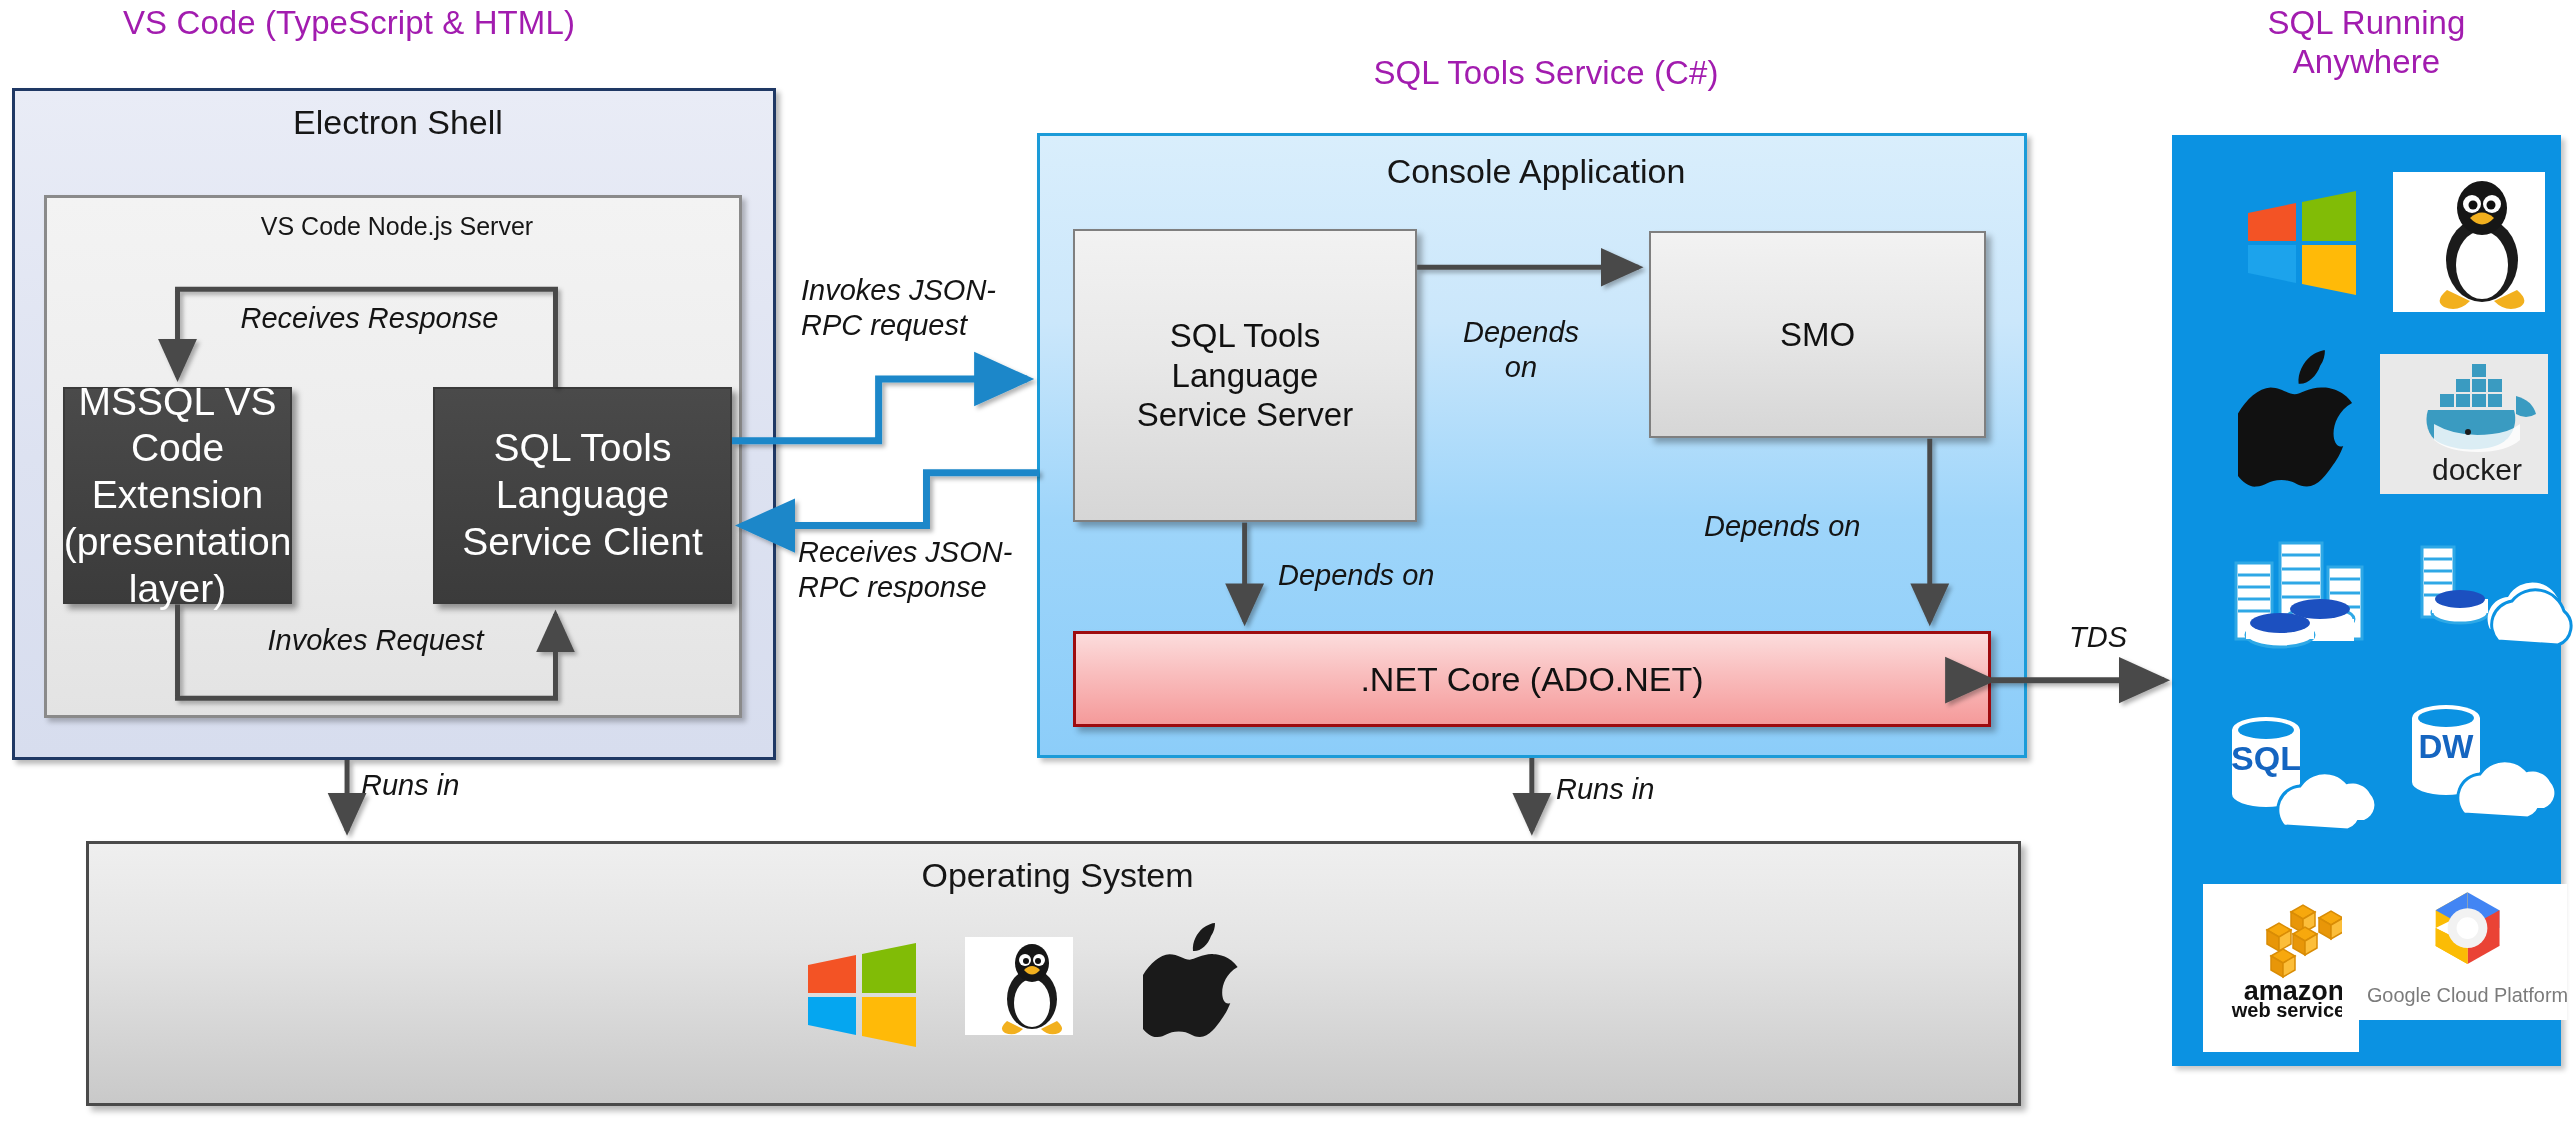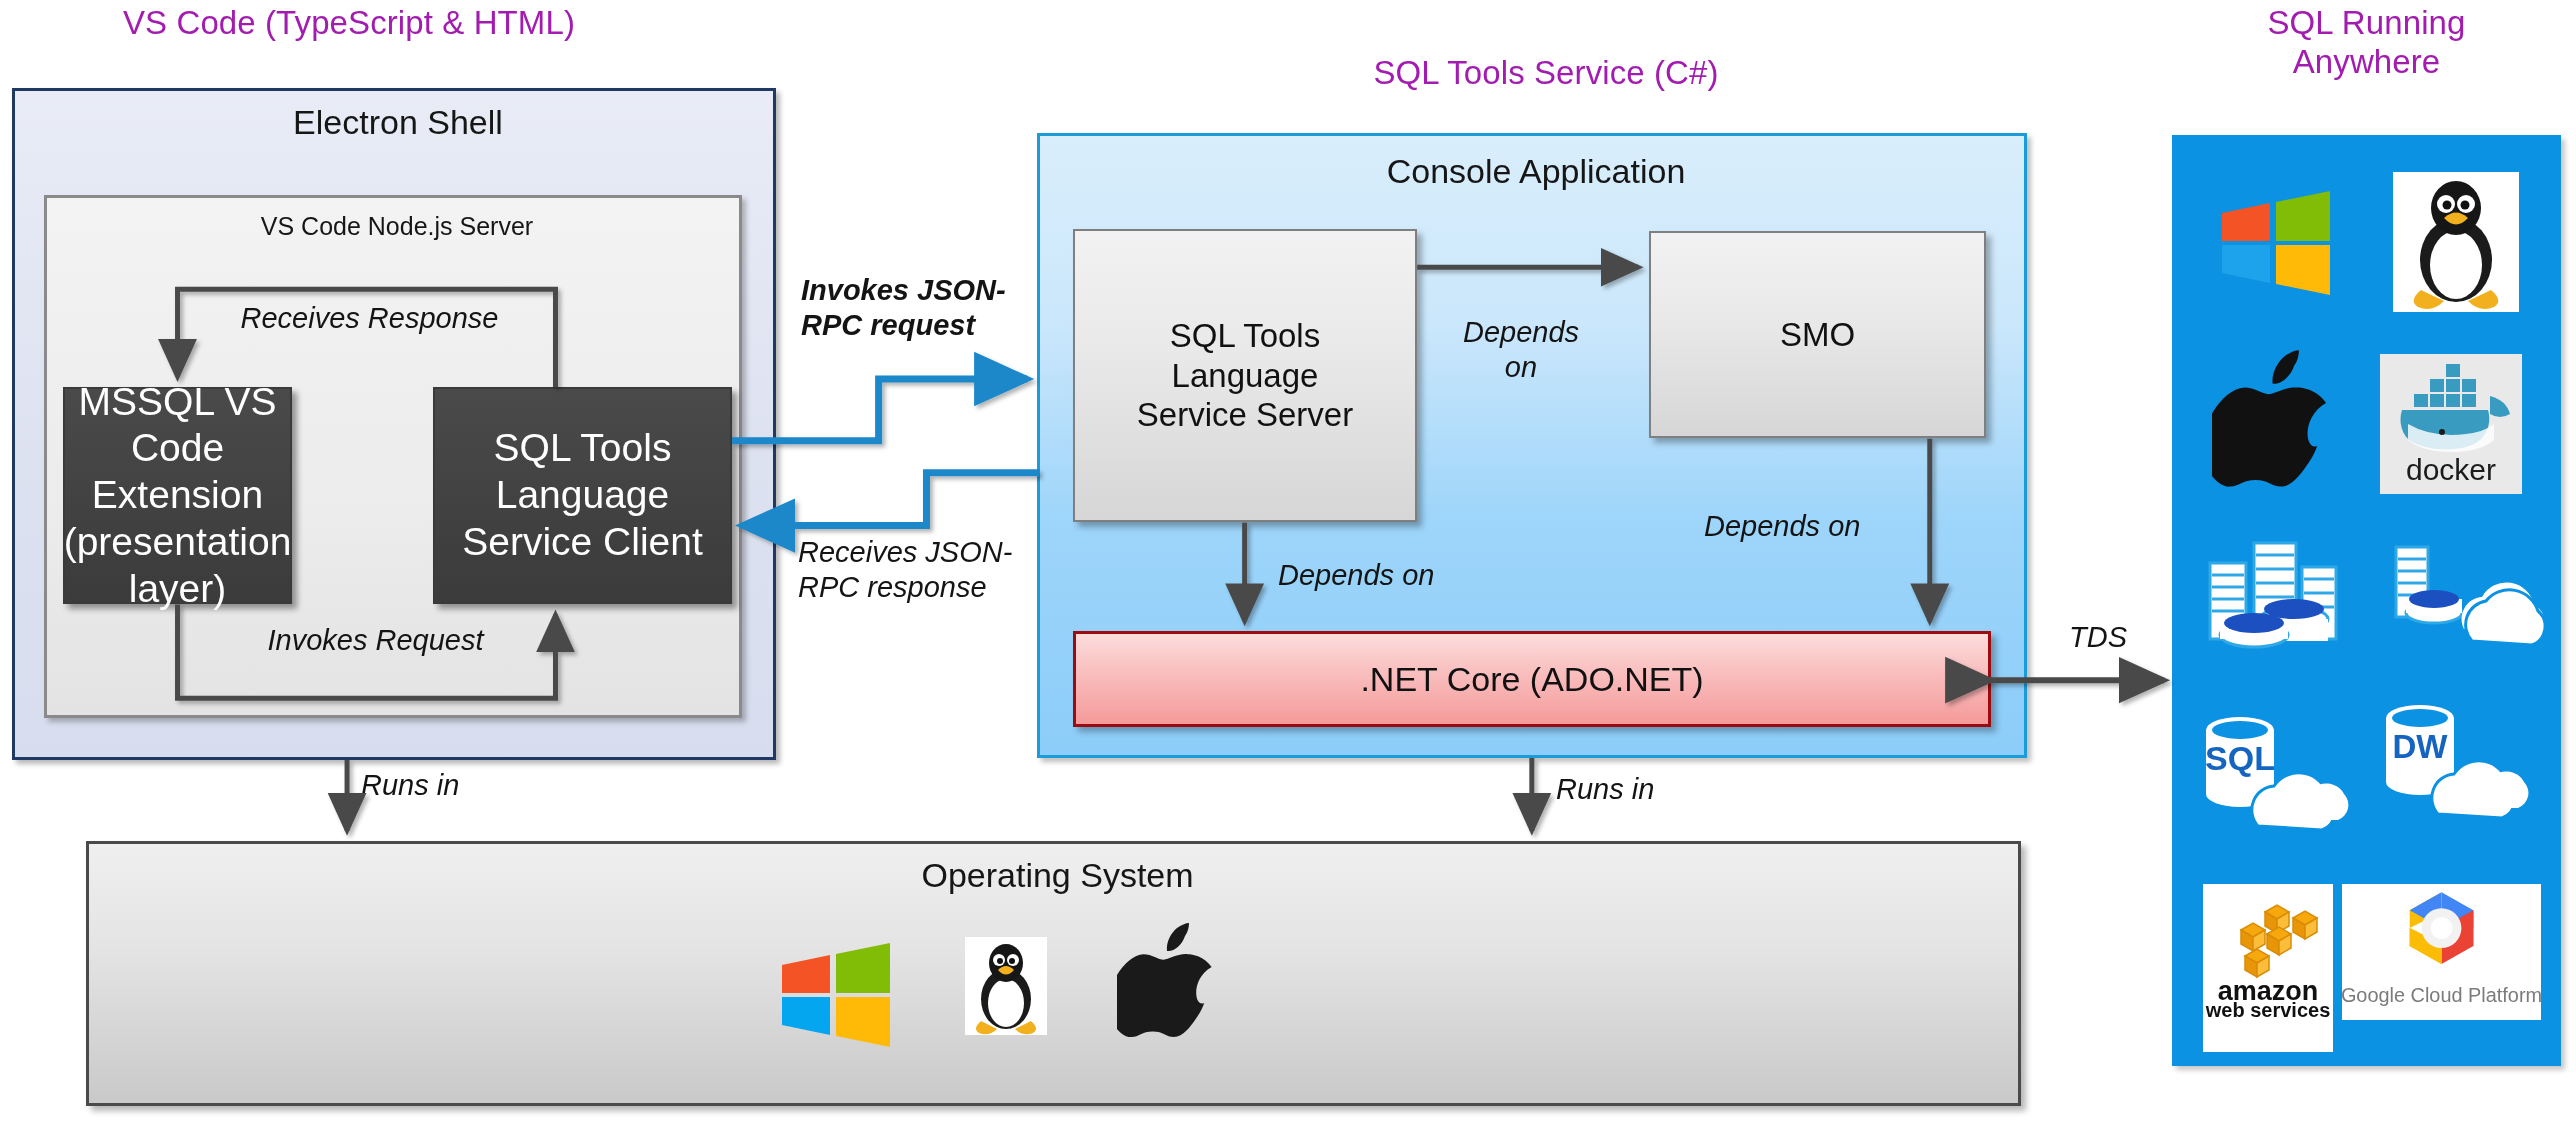--- a/index.html
+++ b/index.html
@@ -116,21 +116,21 @@
     font-size:29px;
     line-height:1.2;
     color:#141414;
     text-align:center;
     white-space:pre-line;
   }
   .edge-label.left{text-align:left;}
   
   svg.overlay{position:absolute;left:0;top:0;width:2576px;height:1134px;pointer-events:none;}
   
-  .logo-tile{position:absolute;}
+  .logo-tile{position:absolute;padding-left:26px;}
   .white-tile{background:#ffffff;}
   .grey-tile{background:#e9e9e9;}
 </style>
 </head>
 <body>
 
 <div id="canvas">
 
   <div class="caption" style="left:20px;top:4px;width:658px;">VS Code (TypeScript &amp; HTML)</div>
 
@@ -175,21 +175,21 @@
   </div>
 
   <div class="grey-box" style="left:1649px;top:231px;width:337px;height:207px;">
     <span>SMO</span>
   </div>
 
   <div class="red-box" style="left:1073px;top:631px;width:918px;height:96px;">
     <span>.NET Core (ADO.NET)</span>
   </div>
 
-  <div class="edge-label left" style="left:801px;top:273px;width:259px;font-weight:bold;">Invokes JSON-
+  <div class="edge-label left" style="left:801px;top:273px;width:259px;">Invokes JSON-
 RPC request</div>
 
   <div class="edge-label left" style="left:798px;top:535px;width:269px;">Receives JSON-
 RPC response</div>
 
   <div class="edge-label" style="left:1431px;top:315px;width:180px;">Depends
 on</div>
 
   <div class="edge-label left" style="left:1278px;top:558px;width:259px;">Depends on</div>
 

